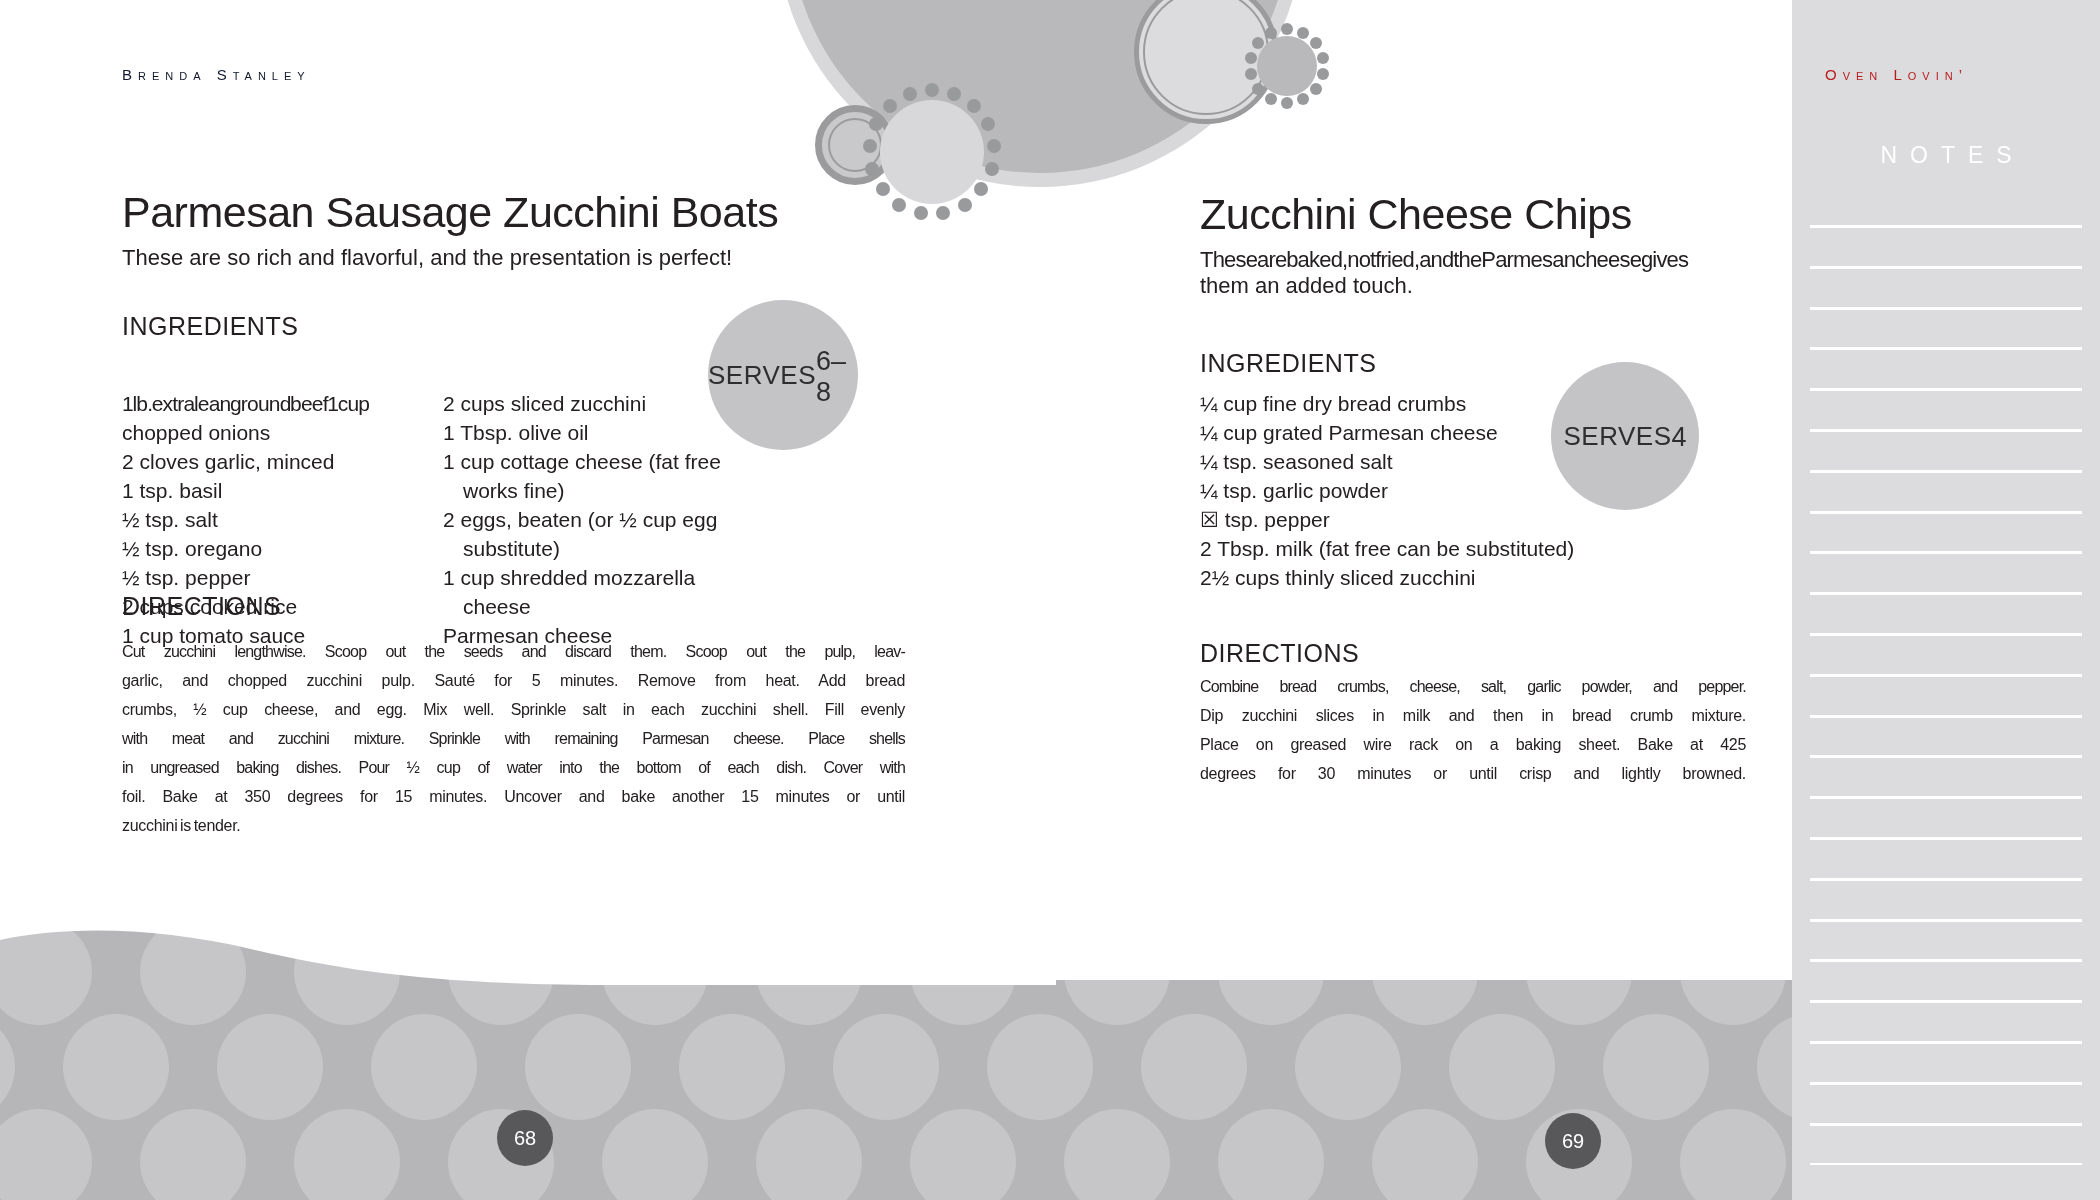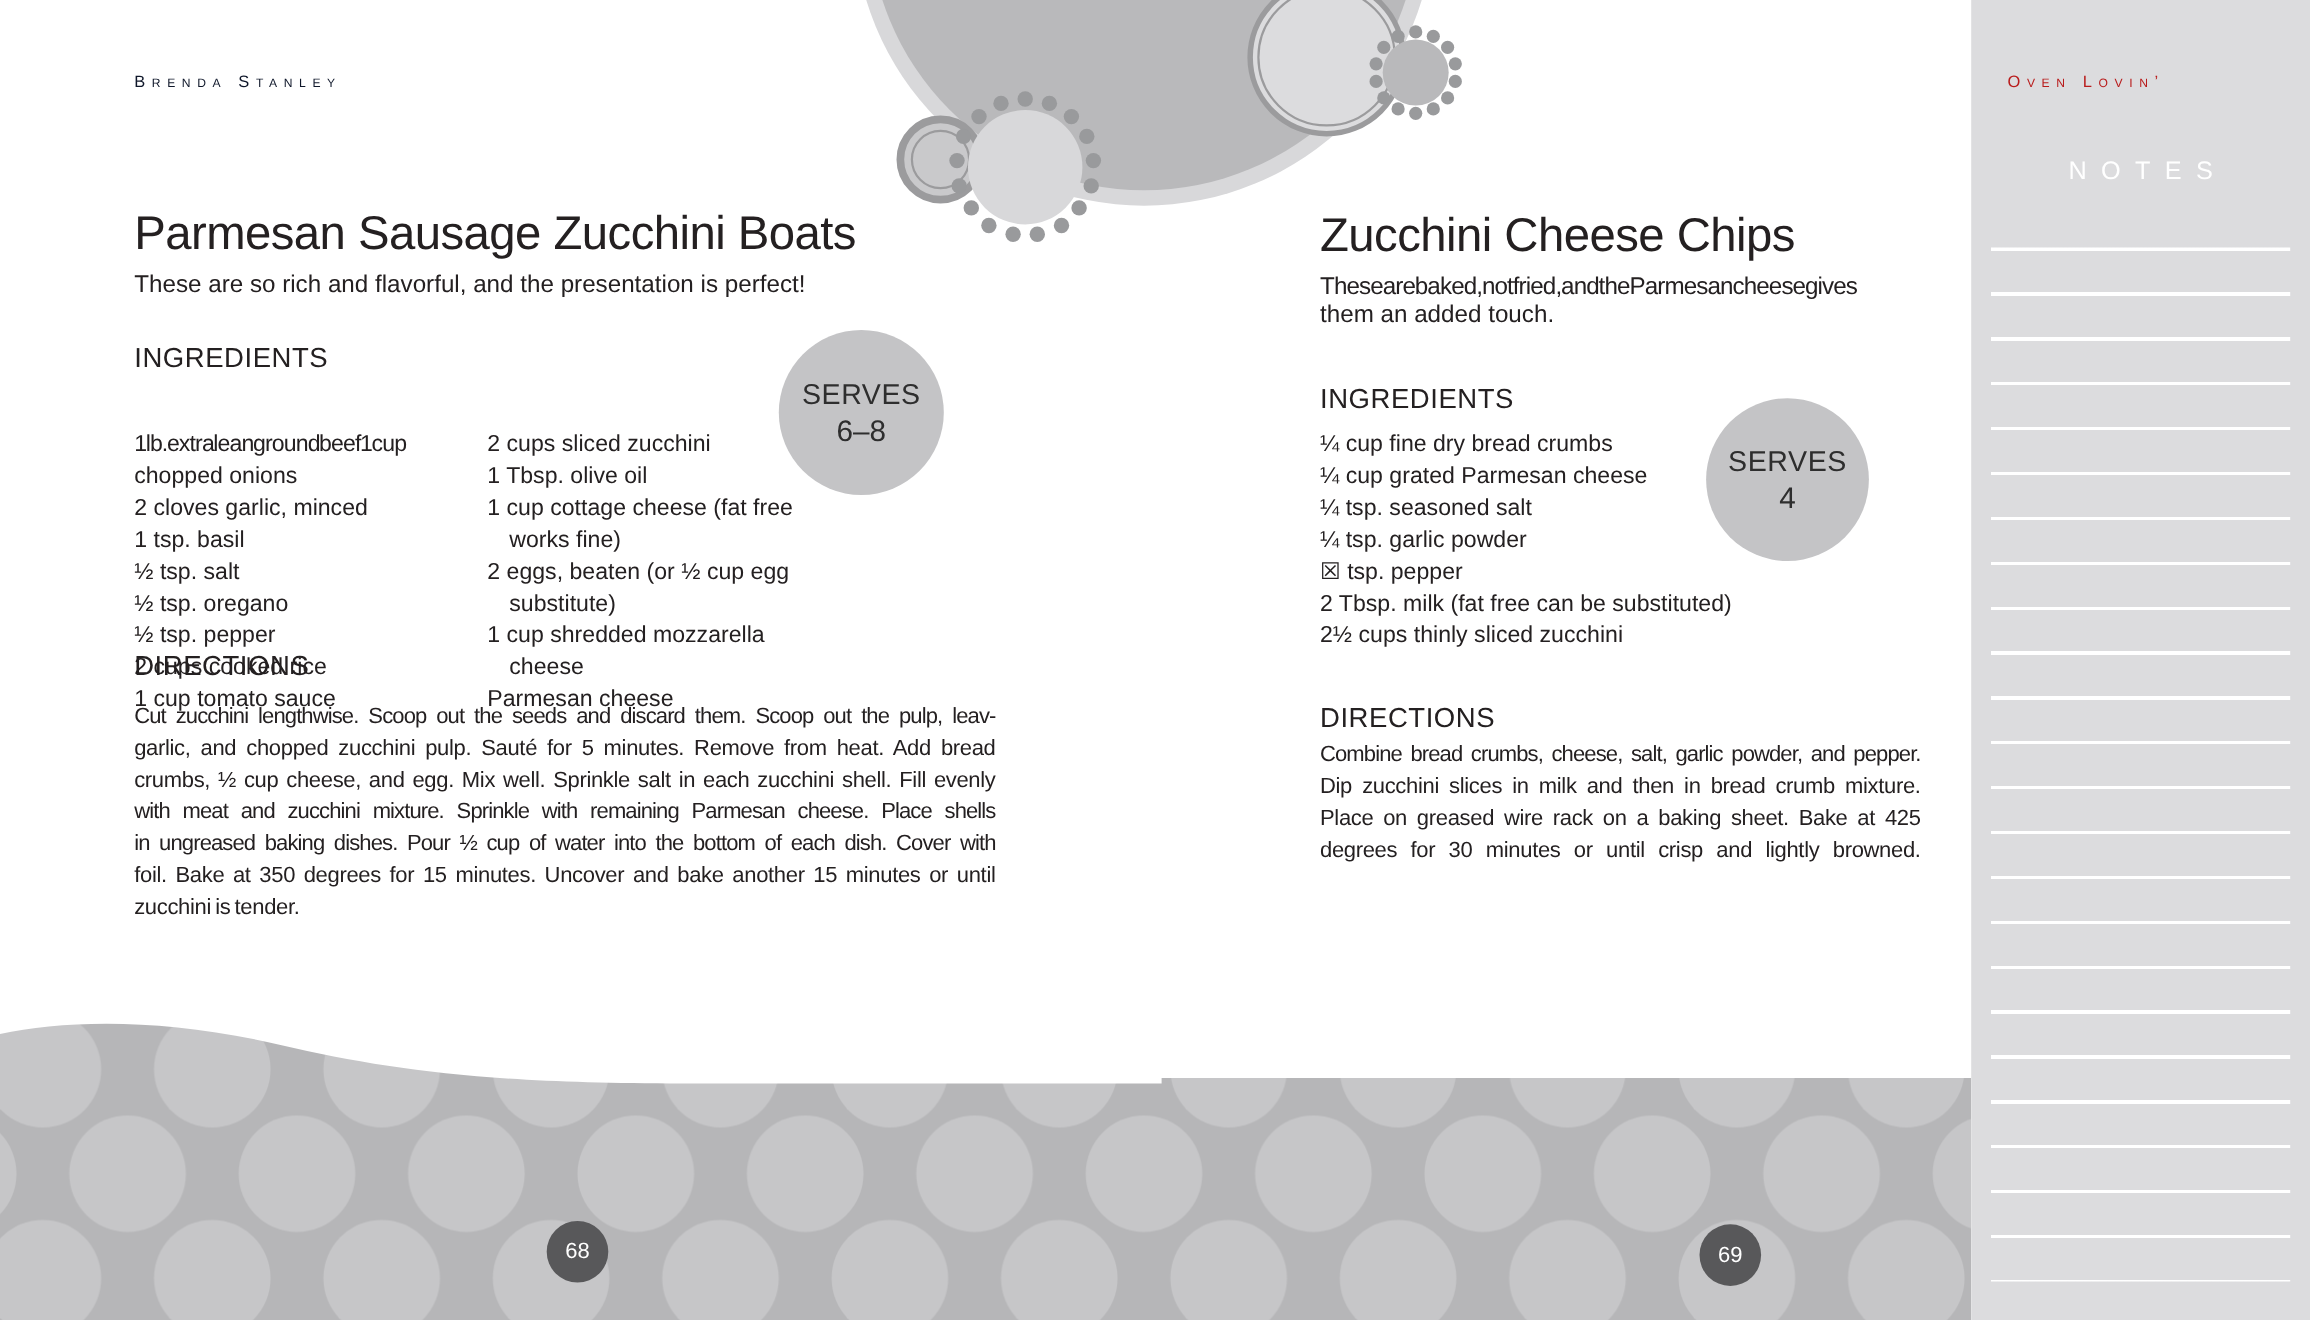--- a/index.html
+++ b/index.html
@@ -9,28 +9,28 @@
 
   
   .brand{font-variant:small-caps;font-size:15px;letter-spacing:6px;color:#0f172a;}
   .title{font-size:43px;letter-spacing:-0.5px;color:#242021;white-space:nowrap;}
   .subtitle{font-size:22px;color:#242021;white-space:nowrap;}
   .subtitle .line{height:26px;line-height:26px;}
   .sect{font-size:25px;letter-spacing:0.5px;color:#242021;}
   .ing{font-size:21px;color:#242021;}
   .ing .line{height:29px;line-height:29px;white-space:nowrap;}
   .ing .line.indent{padding-left:20px;}
-  .para{font-size:20px;color:#242021;letter-spacing:-0.3px;word-spacing:-1.5px;}
+  .para{font-size:16px;color:#242021;letter-spacing:-0.3px;word-spacing:-1.5px;}
   .para .line{height:29px;line-height:29px;white-space:nowrap;}
   .justify .line{text-align-last:justify;}
   .justify .line.short{text-align-last:left;}
   .line.tight{letter-spacing:-0.8px;word-spacing:-5.5px;}
 
   
-  .serves{border-radius:50%;background:#c4c4c6;display:flex;flex-direction:column;
+  .serves{border-radius:50%;background:#c4c4c6;display:flex;flex-direction:row;
           align-items:center;justify-content:center;color:#2e2e2e;}
   .serves .lbl{font-size:26px;letter-spacing:0.5px;}
   .serves .val{font-size:27px;margin-top:3px;}
 
   
   .pagenum{width:56px;height:56px;border-radius:50%;background:#58585a;color:#ffffff;
            font-size:20px;display:flex;align-items:center;justify-content:center;z-index:5;}
 
   
   .sidebar{left:1792px;top:0;width:308px;height:1200px;background:#dcdcde;z-index:2;}

